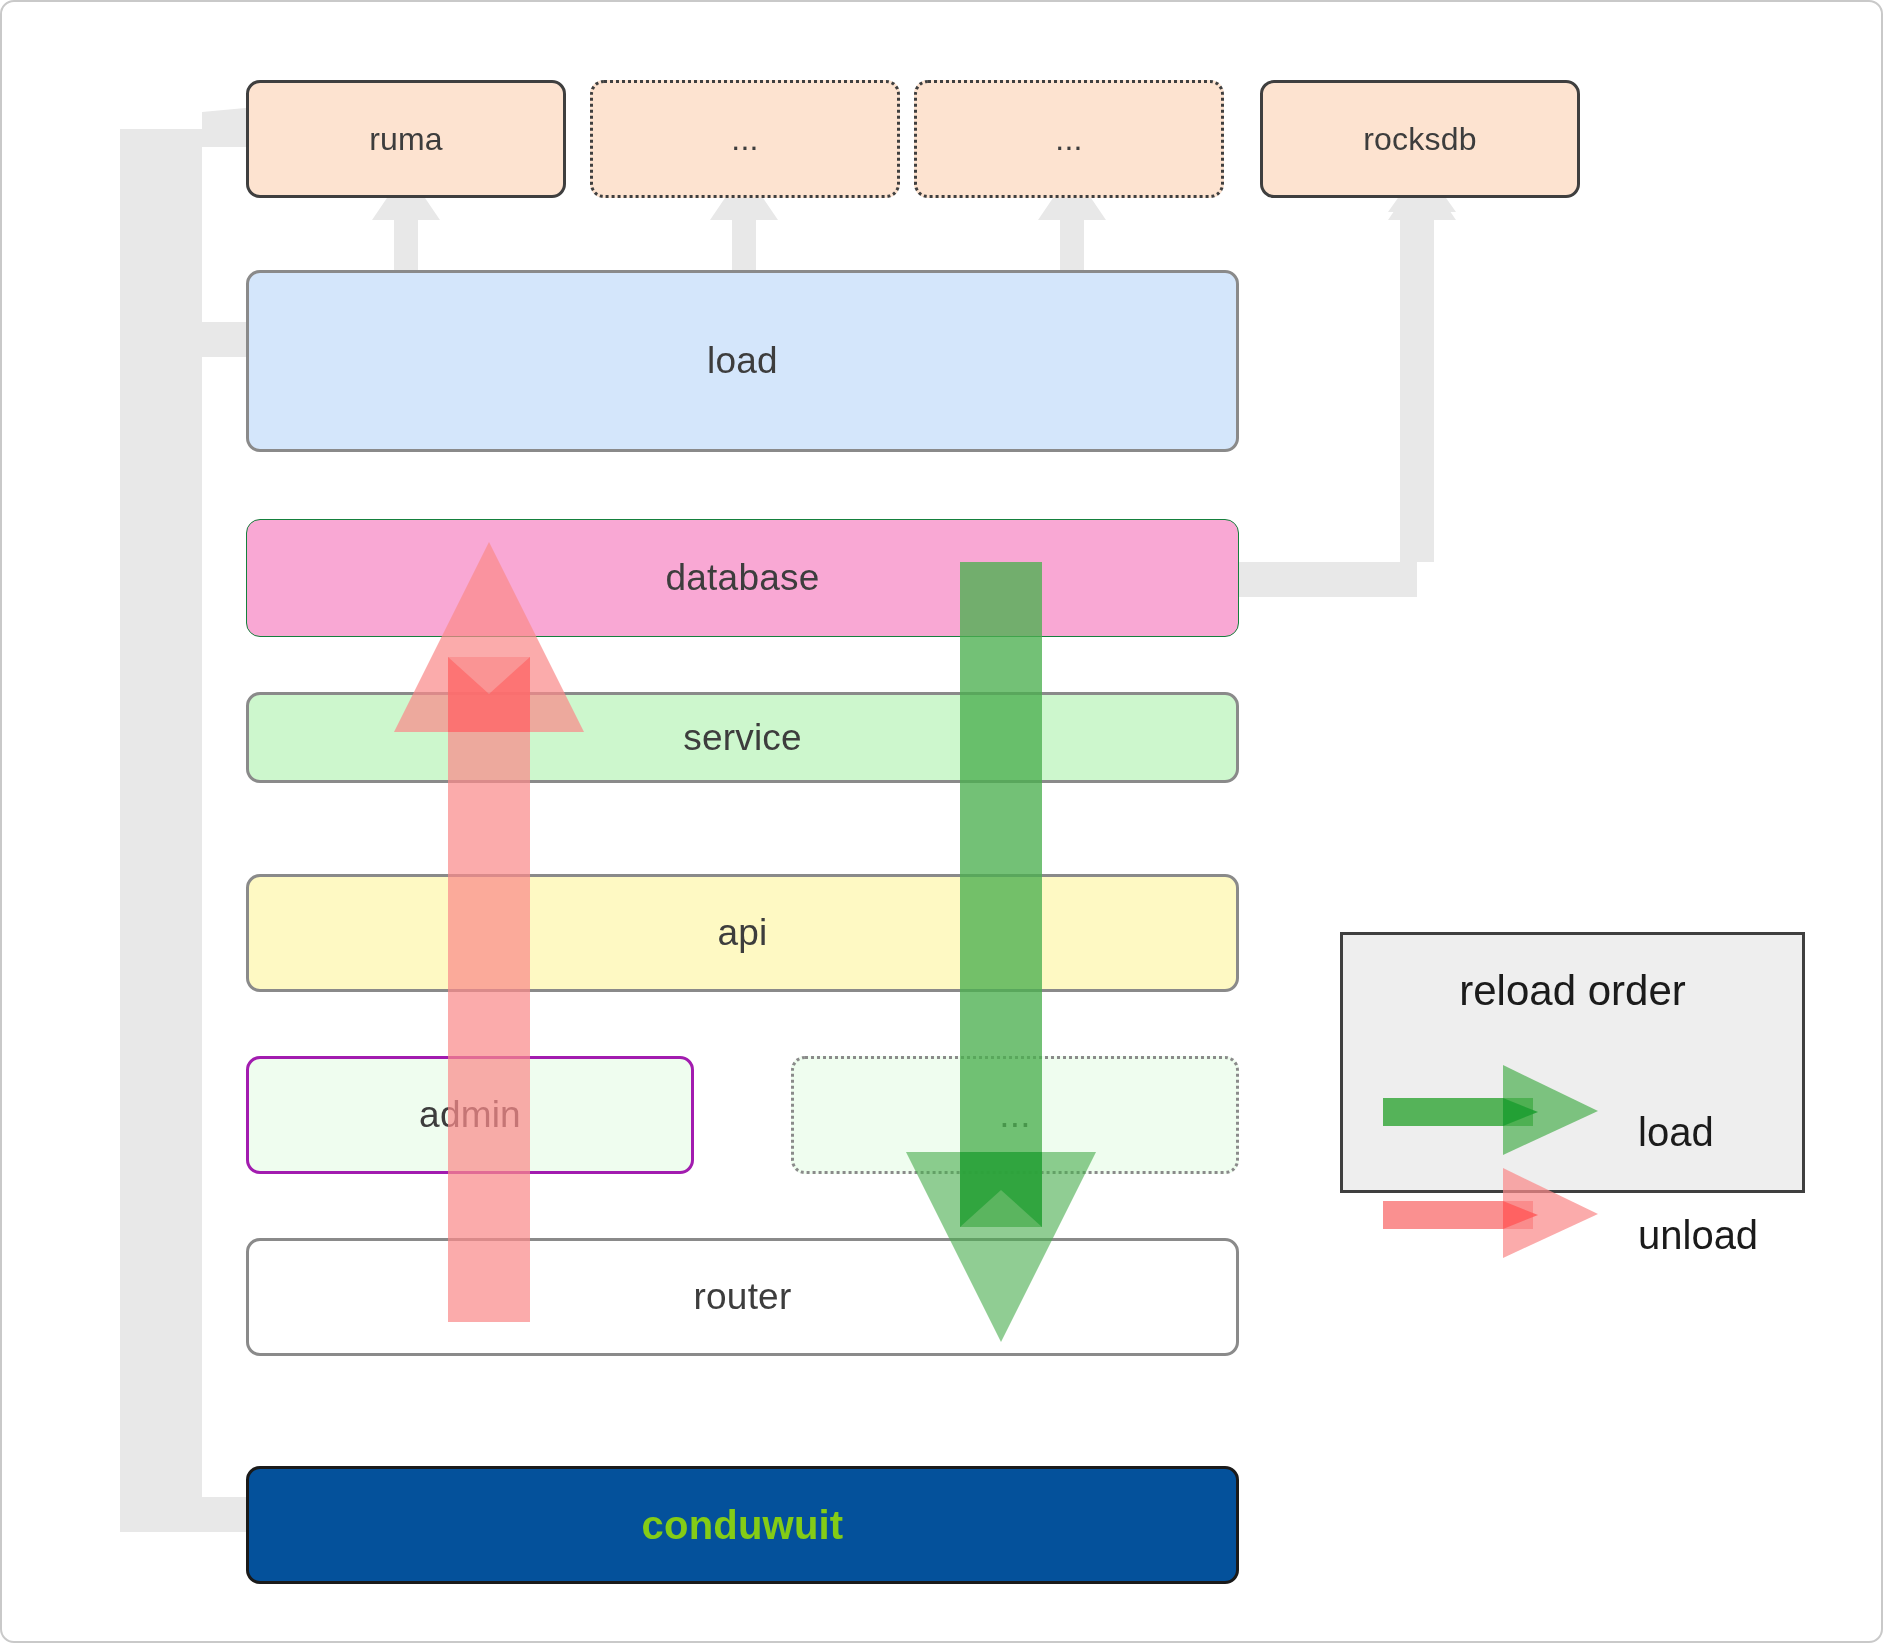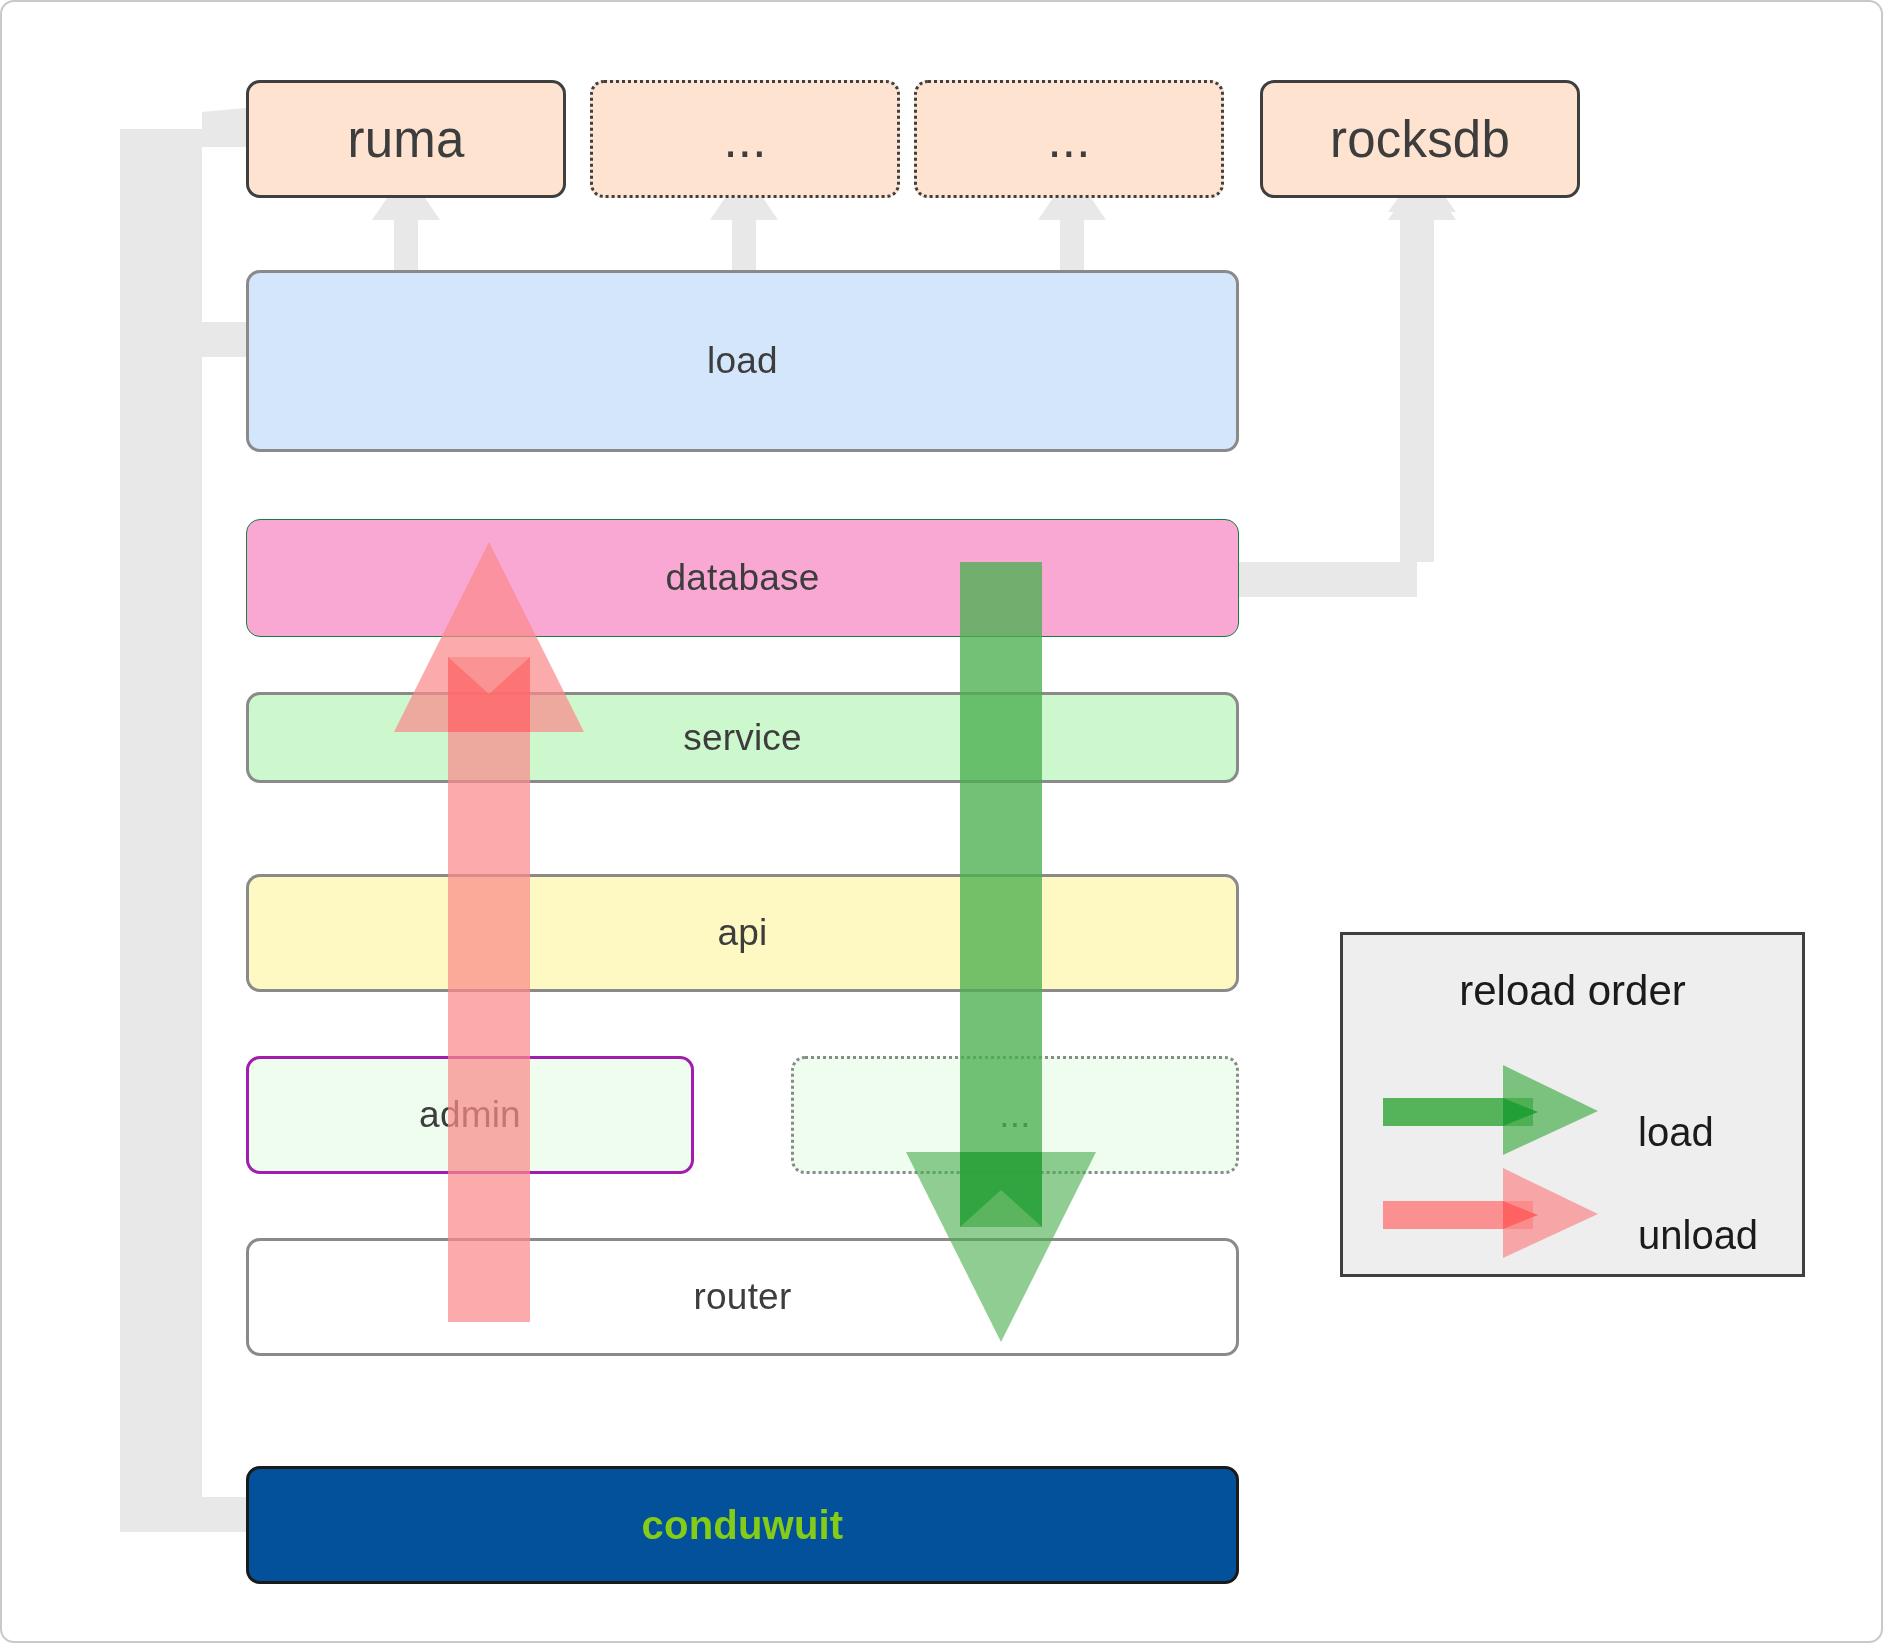--- a/index.html
+++ b/index.html
@@ -23,21 +23,21 @@
     font-size:37px;
     color:#3d3d3d;
     letter-spacing:.2px;
   }
 
   
   .dep{
     background:#fde3d0;
     border:3px solid #3f3f3f;
     height:118px;
-    font-size:51px;
+    font-size:32px;
   }
   .dep.dotted{border:3px dotted #3f3f3f;}
 
   
   .core{background:#d4e6fb;border:3px solid #8a8a8a;}
   .database{background:#f9a8d4;border:1px solid #15803d;margin-top:9px;}
   .service{background:#cdf7cd;border:3px solid #8a8a8a;}
   .api{background:#fef9c3;border:3px solid #8a8a8a;}
   .admin{background:#effdef;border:3px solid #a21caf;}
   .dots-low{background:#effdef;border:3px dotted #8a8a8a;}
@@ -51,21 +51,21 @@
   #connectors{position:absolute;left:0;top:0;width:1883px;height:1643px;pointer-events:none;}
 
   
   .flow{position:absolute;pointer-events:none;}
   .flow svg{display:block;overflow:visible;}
 
   
   .legend{
     position:absolute;
     left:1338px;top:930px;
-    width:465px;height:345px;
+    width:465px;height:261px;
     background:#eeeeee;
     border:3px solid #3f3f3f;
     box-sizing:border-box;
   }
   .legend-title{
     position:absolute;left:0;right:0;top:32px;
     text-align:center;font-size:42px;color:#1b1b1b;
   }
   .legend-row{position:absolute;left:40px;width:390px;height:90px;display:flex;align-items:flex-end;}
   .legend-row.load{top:130px;}

